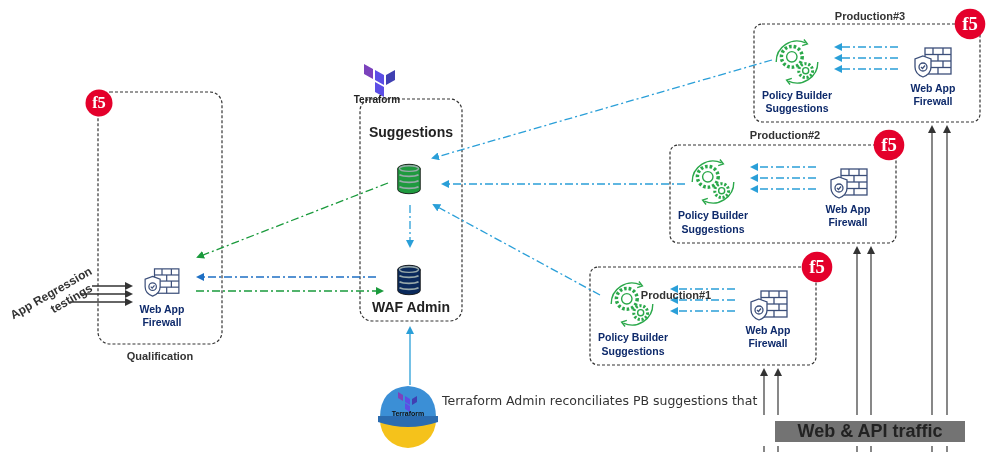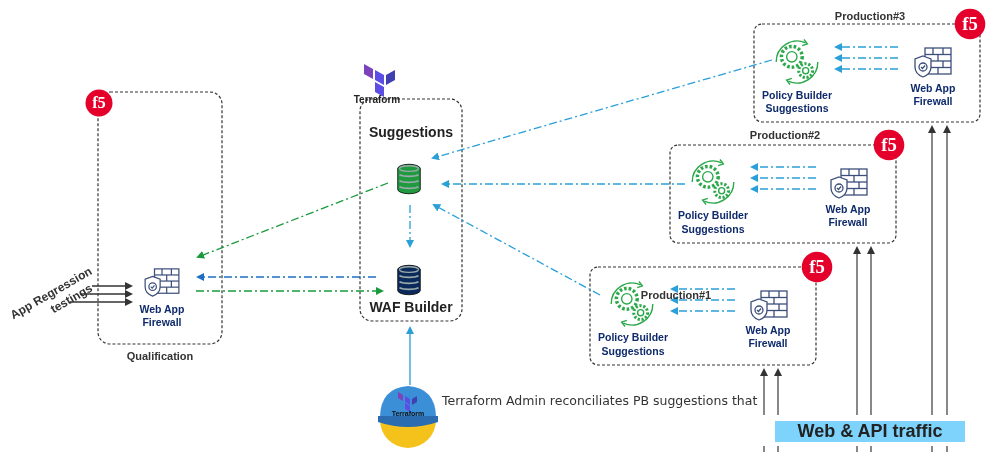--- a/index.html
+++ b/index.html
@@ -162,21 +162,21 @@
 <div class="lbl navy" style="left:122px;top:302px;width:80px;">Web App</div>
 <div class="lbl navy" style="left:122px;top:315px;width:80px;">Firewall</div>
 
 <div class="lbl" style="left:0px;top:285px;width:110px;transform:rotate(-30deg);transform-origin:center;font-weight:bold;font-size:12px;color:#333;line-height:15px;">
   <div>App Regression</div>
   <div style="padding-left:30px;">testings</div>
 </div>
 
 <div class="lbl" style="left:352px;top:94px;width:50px;font-size:10px;font-weight:bold;color:#222;">Terraform</div>
 <div class="lbl big" style="left:360px;top:124px;width:102px;font-size:14px;">Suggestions</div>
-<div class="lbl big" style="left:360px;top:299px;width:102px;font-size:14px;">WAF Builder</div>
+<div class="lbl big" style="left:360px;top:299px;width:102px;font-size:14px;">WAF Admin</div>
 
 <div class="lbl box-title" style="left:800px;top:10px;width:140px;">Production#3</div>
 <div class="lbl navy" style="left:757px;top:88px;width:80px;">Policy Builder</div>
 <div class="lbl navy" style="left:757px;top:101px;width:80px;">Suggestions</div>
 <div class="lbl navy" style="left:893px;top:81px;width:80px;">Web App</div>
 <div class="lbl navy" style="left:893px;top:94px;width:80px;">Firewall</div>
 
 <div class="lbl box-title" style="left:715px;top:129px;width:140px;">Production#2</div>
 <div class="lbl navy" style="left:673px;top:208px;width:80px;">Policy Builder</div>
 <div class="lbl navy" style="left:673px;top:222px;width:80px;">Suggestions</div>
@@ -187,13 +187,13 @@
 <div class="lbl navy" style="left:593px;top:330px;width:80px;">Policy Builder</div>
 <div class="lbl navy" style="left:593px;top:344px;width:80px;">Suggestions</div>
 <div class="lbl navy" style="left:728px;top:323px;width:80px;">Web App</div>
 <div class="lbl navy" style="left:728px;top:336px;width:80px;">Firewall</div>
 
 <div class="lbl" style="left:388px;top:410px;width:40px;font-size:7px;font-weight:bold;color:#111;">Terraform</div>
 <div class="note" style="left:442px;top:392px;">
   <div>Terraform Admin reconciliates PB suggestions  that</div>
 </div>
 
-<div class="lbl big" style="left:775px;top:421px;width:190px;font-size:18px;background:#7dd3fc;">Web &amp; API traffic</div>
+<div class="lbl big" style="left:775px;top:421px;width:190px;font-size:18px;background:#737373;">Web &amp; API traffic</div>
 
 </body></html>

